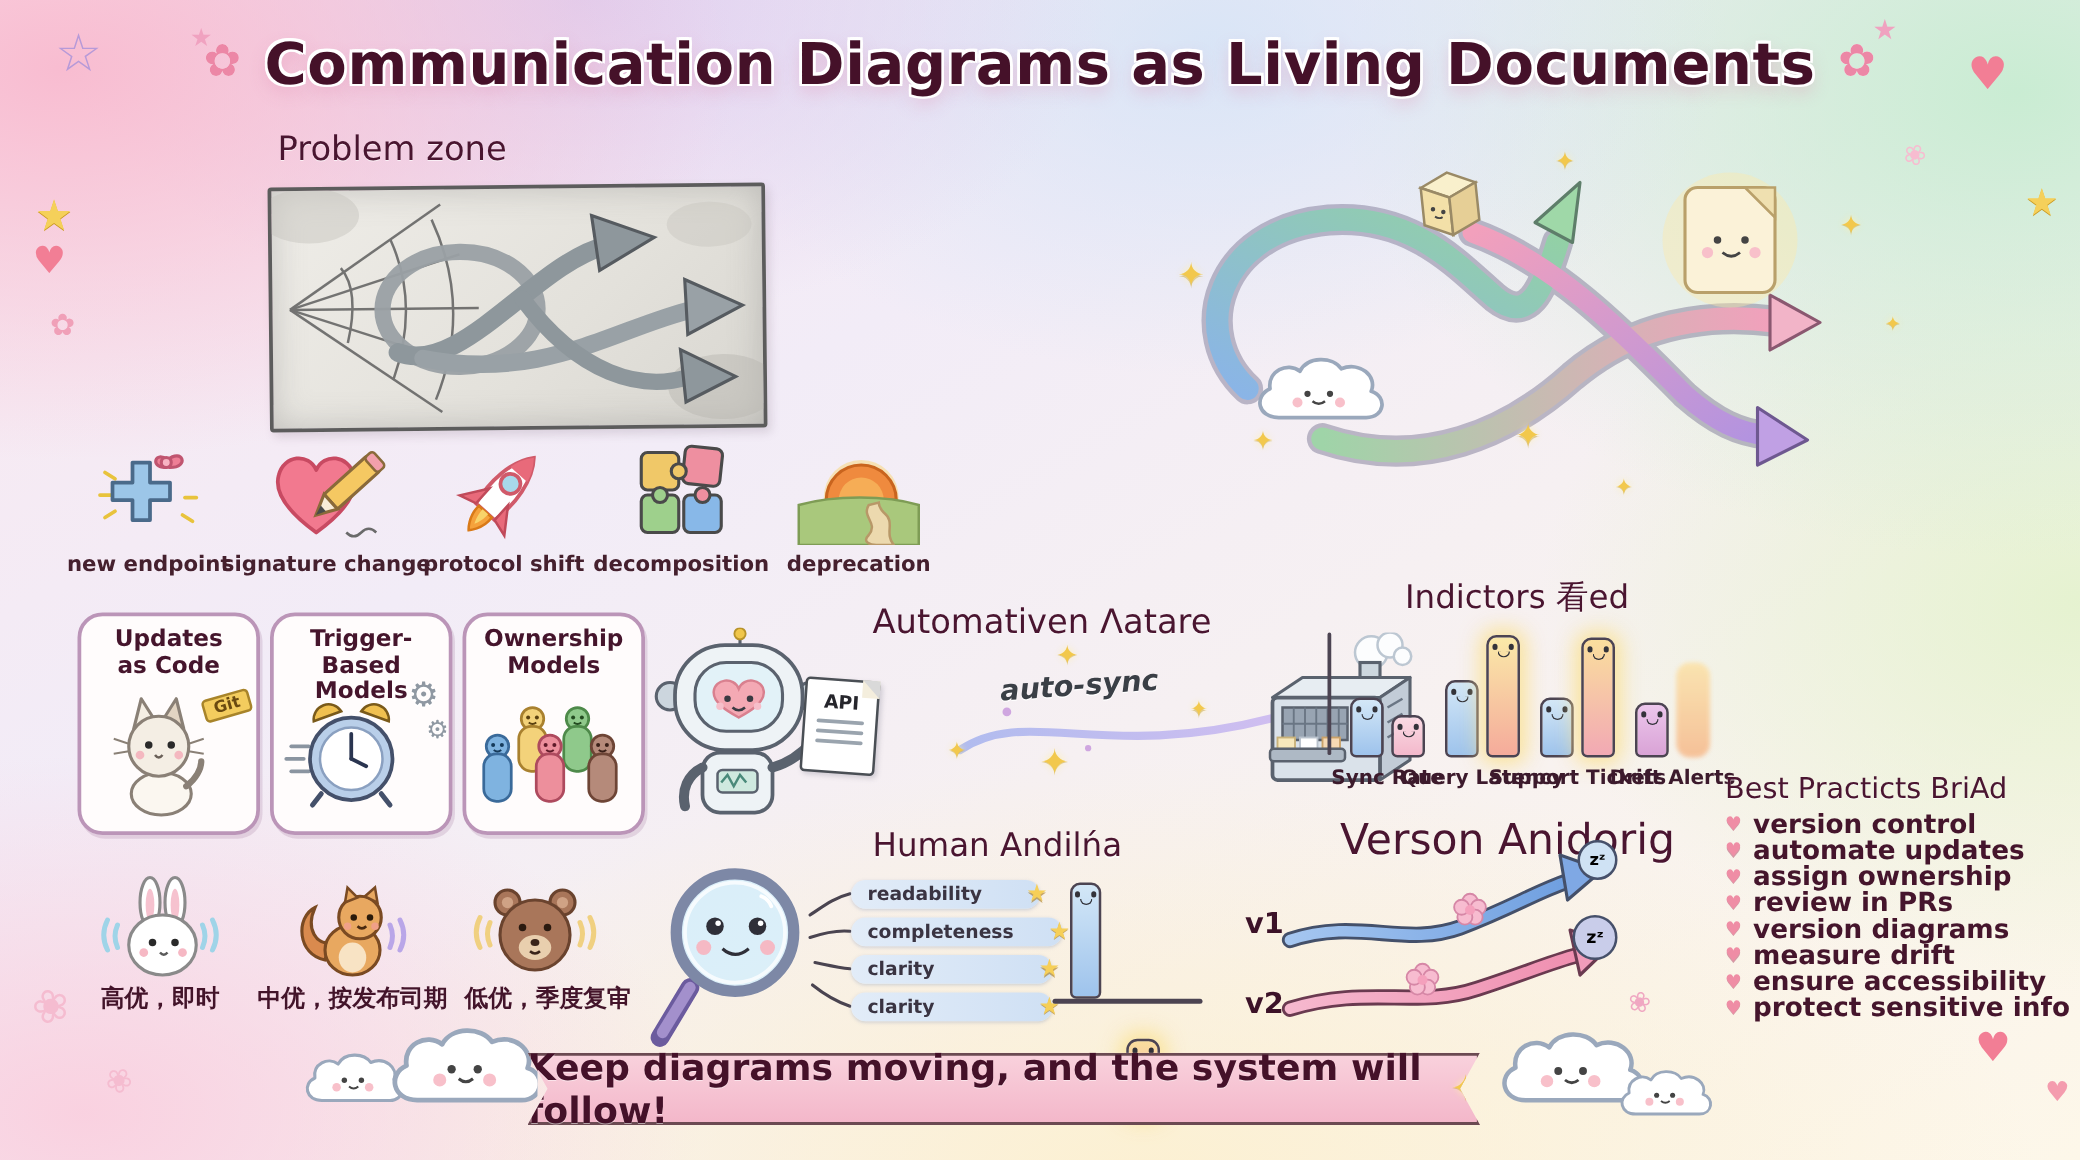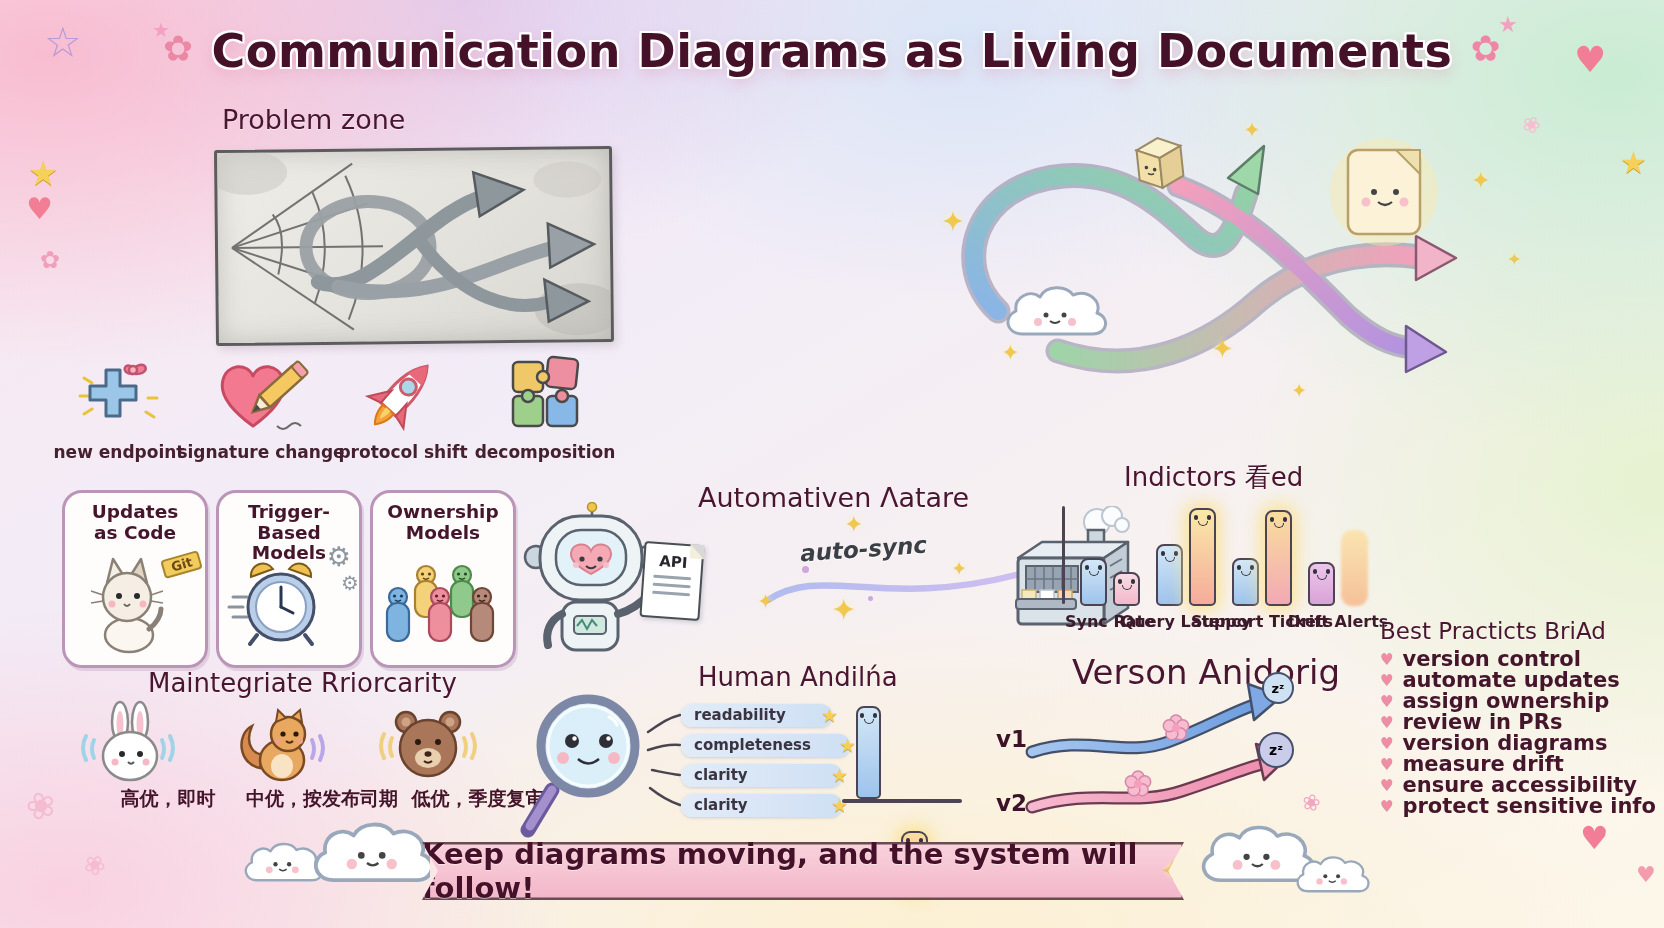--- a/index.html
+++ b/index.html
@@ -53,21 +53,21 @@
   .bar-blue{background:linear-gradient(180deg,#d3e7f7,#9ec3ec);}
   .bar-pink{background:linear-gradient(180deg,#fadbe4,#f3b8cb);}
   .bar-orange{background:linear-gradient(180deg,#fae9a8,#f5ab9b);box-shadow:0 0 16px 5px rgba(250,225,140,.85);}
   .bar-peach{background:linear-gradient(180deg,#fade9d,#f2a9b4);box-shadow:0 0 16px 5px rgba(250,225,140,.85);}
   .bar-purple{background:linear-gradient(180deg,#ecc6ec,#d9a3d6);}
   .bar-soft{background:linear-gradient(180deg,#fbe3ac,#f6bd92);border:none;border-radius:11px;filter:blur(1.6px);opacity:.92;}
   .face{position:absolute;top:5px;left:50%;transform:translateX(-50%);width:20px;height:13px;}
   .face::before{content:"";position:absolute;left:1px;top:0;width:4.5px;height:4.5px;border-radius:50%;background:#33333a;box-shadow:13px 0 0 #33333a;}
   .face::after{content:"";position:absolute;left:5.5px;top:6px;width:8px;height:4px;border:1.8px solid #33333a;border-top:none;border-radius:0 0 9px 9px;}
   
-  .cn{position:absolute;font-size:19px;font-weight:bold;color:#43142a;white-space:nowrap;transform:translateX(-50%);margin-left:40px;}
+  .cn{position:absolute;font-size:19px;font-weight:bold;color:#43142a;white-space:nowrap;transform:translateX(-50%);}
   .animal{position:absolute;transform:translateX(-50%);}
   
   .pill{position:absolute;left:681px;width:140px;height:23px;background:linear-gradient(90deg,#e2ecf8,#cfe0f4);border-radius:12px;font-size:15px;font-weight:bold;color:#3a3442;line-height:23px;padding-left:13px;box-shadow:0 1px 3px rgba(120,140,180,.35);}
   .pill-star{position:absolute;right:-6px;top:0;color:#f6cf58;font-size:19px;text-shadow:0 1px 0 rgba(170,120,20,.6);}
   
   #bp-list{left:1380px;top:648px;}
   .bp-row{display:flex;gap:9px;align-items:center;height:21px;}
   .bp-heart{color:#ef8da5;font-size:15px;text-shadow:0 1px 0 rgba(180,80,110,.55);}
   .bp-label{font-size:21px;font-weight:bold;color:#45152c;white-space:nowrap;}
   
@@ -190,20 +190,32 @@
           <rect x="10" y="10" width="30" height="30" rx="5" fill="#f0c868" stroke="#4a4a4a" stroke-width="2.5"></rect>
           <rect x="44" y="6" width="30" height="30" rx="5" fill="#ee8fa0" stroke="#4a4a4a" stroke-width="2.5" transform="rotate(6 59 21)"></rect>
           <rect x="10" y="44" width="30" height="30" rx="5" fill="#9ed08c" stroke="#4a4a4a" stroke-width="2.5"></rect>
           <rect x="44" y="44" width="30" height="30" rx="5" fill="#88b8e8" stroke="#4a4a4a" stroke-width="2.5"></rect>
           <circle cx="40" cy="25" r="6" fill="#f0c868" stroke="#4a4a4a" stroke-width="2.5"></circle>
           <circle cx="25" cy="44" r="6" fill="#9ed08c" stroke="#4a4a4a" stroke-width="2.5"></circle>
           <circle cx="59" cy="44" r="6" fill="#ee8fa0" stroke="#4a4a4a" stroke-width="2.5"></circle>
         </svg>
       </div>
       <div class="change-label">decomposition</div>
+    </div>
+    <div class="change-item">
+      <div class="change-icon">
+        <svg width="100" height="84" viewBox="0 0 100 84">
+          <circle cx="52" cy="46" r="30" fill="#f8d88a" opacity=".6"></circle>
+          <path d="M24 48 A28 28 0 0 1 80 48 Z" fill="#ef8a3e" stroke="#c9641e" stroke-width="2.5"></path>
+          <path d="M34 48 A18 18 0 0 1 70 48 Z" fill="#f6ad56"></path>
+          <path d="M2 52 C 30 44, 72 44, 98 52 L 98 84 L 2 84 Z" fill="#a9c87c" stroke="#7e9c55" stroke-width="2"></path>
+          <path d="M58 52 C 52 62, 66 66, 58 76 C 52 82, 60 84, 64 84 L 78 84 C 70 74, 80 66, 70 58 C 66 54, 66 52, 66 50 Z" fill="#ecd9ae" stroke="#b89868" stroke-width="2"></path>
+        </svg>
+      </div>
+      <div class="change-label">deprecation</div>
     </div>
   </div>
 
   <div class="card" style="left:62px;top:490px;">
     <div class="card-title"><span>Updates</span><br><span>as Code</span></div>
     <svg width="110" height="105" viewBox="0 0 110 105" style="position:absolute;left:12px;top:58px;">
       <ellipse cx="52" cy="84" rx="24" ry="17" fill="#fbf7f0" stroke="#8a8076" stroke-width="2.5"></ellipse>
       <polygon points="30,32 36,8 48,27" fill="#f4eee4" stroke="#8a8076" stroke-width="2.5" stroke-linejoin="round"></polygon>
       <polygon points="52,27 64,8 70,32" fill="#e2d4c2 " stroke="#8a8076" stroke-width="2.5" stroke-linejoin="round"></polygon>
       <circle cx="50" cy="46" r="24" fill="#f4eee4" stroke="#8a8076" stroke-width="2.5"></circle>
@@ -392,21 +404,20 @@
     </div>
     <div class="group">
       <div class="bar bar-purple" style="height: 44px;">
           <div class="face"></div>
         </div>
       <div class="bar bar-soft" style="height: 76px;"></div>
       <div class="group-label">Drift Alerts</div>
     </div>
   </div>
 
-  <div class="h2" style="left:148px;top:668px;font-size:26px;">Maintegriate Rriorcarity</div>
   <svg class="animal" style="left:128px;top:696px;" width="100" height="92" viewBox="0 0 100 92">
     <g stroke="#9fd4e8" stroke-width="4" fill="none" stroke-linecap="round">
         <path d="M8 40 q-6 12 0 24"></path>
         <path d="M16 44 q-4 9 0 18"></path>
         <path d="M92 40 q6 12 0 24"></path>
         <path d="M84 44 q4 9 0 18"></path>
       </g>
     <ellipse cx="42" cy="26" rx="8" ry="20" fill="#ffffff" stroke="#8a8a8a" stroke-width="2.5"></ellipse>
     <ellipse cx="62" cy="26" rx="8" ry="20" fill="#ffffff" stroke="#8a8a8a" stroke-width="2.5"></ellipse>
     <ellipse cx="42" cy="28" rx="3.5" ry="13" fill="#f6c2cf"></ellipse>

